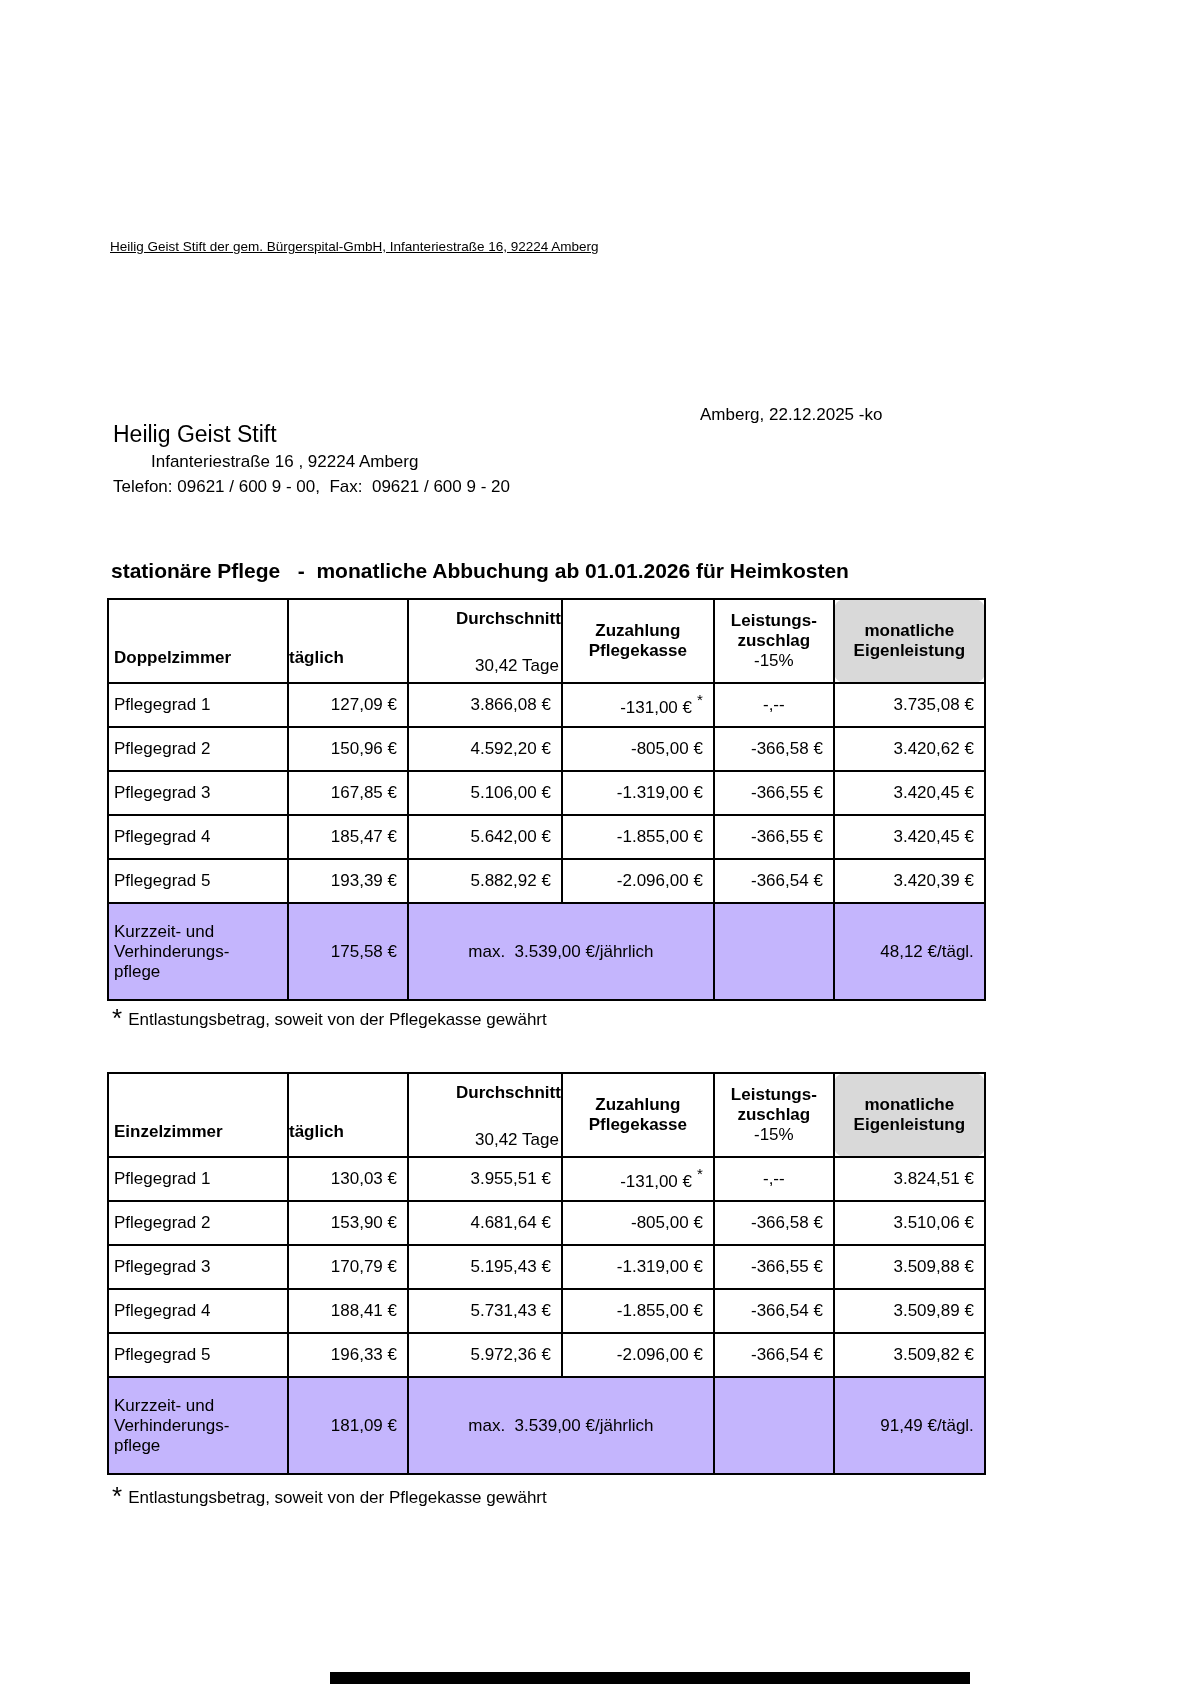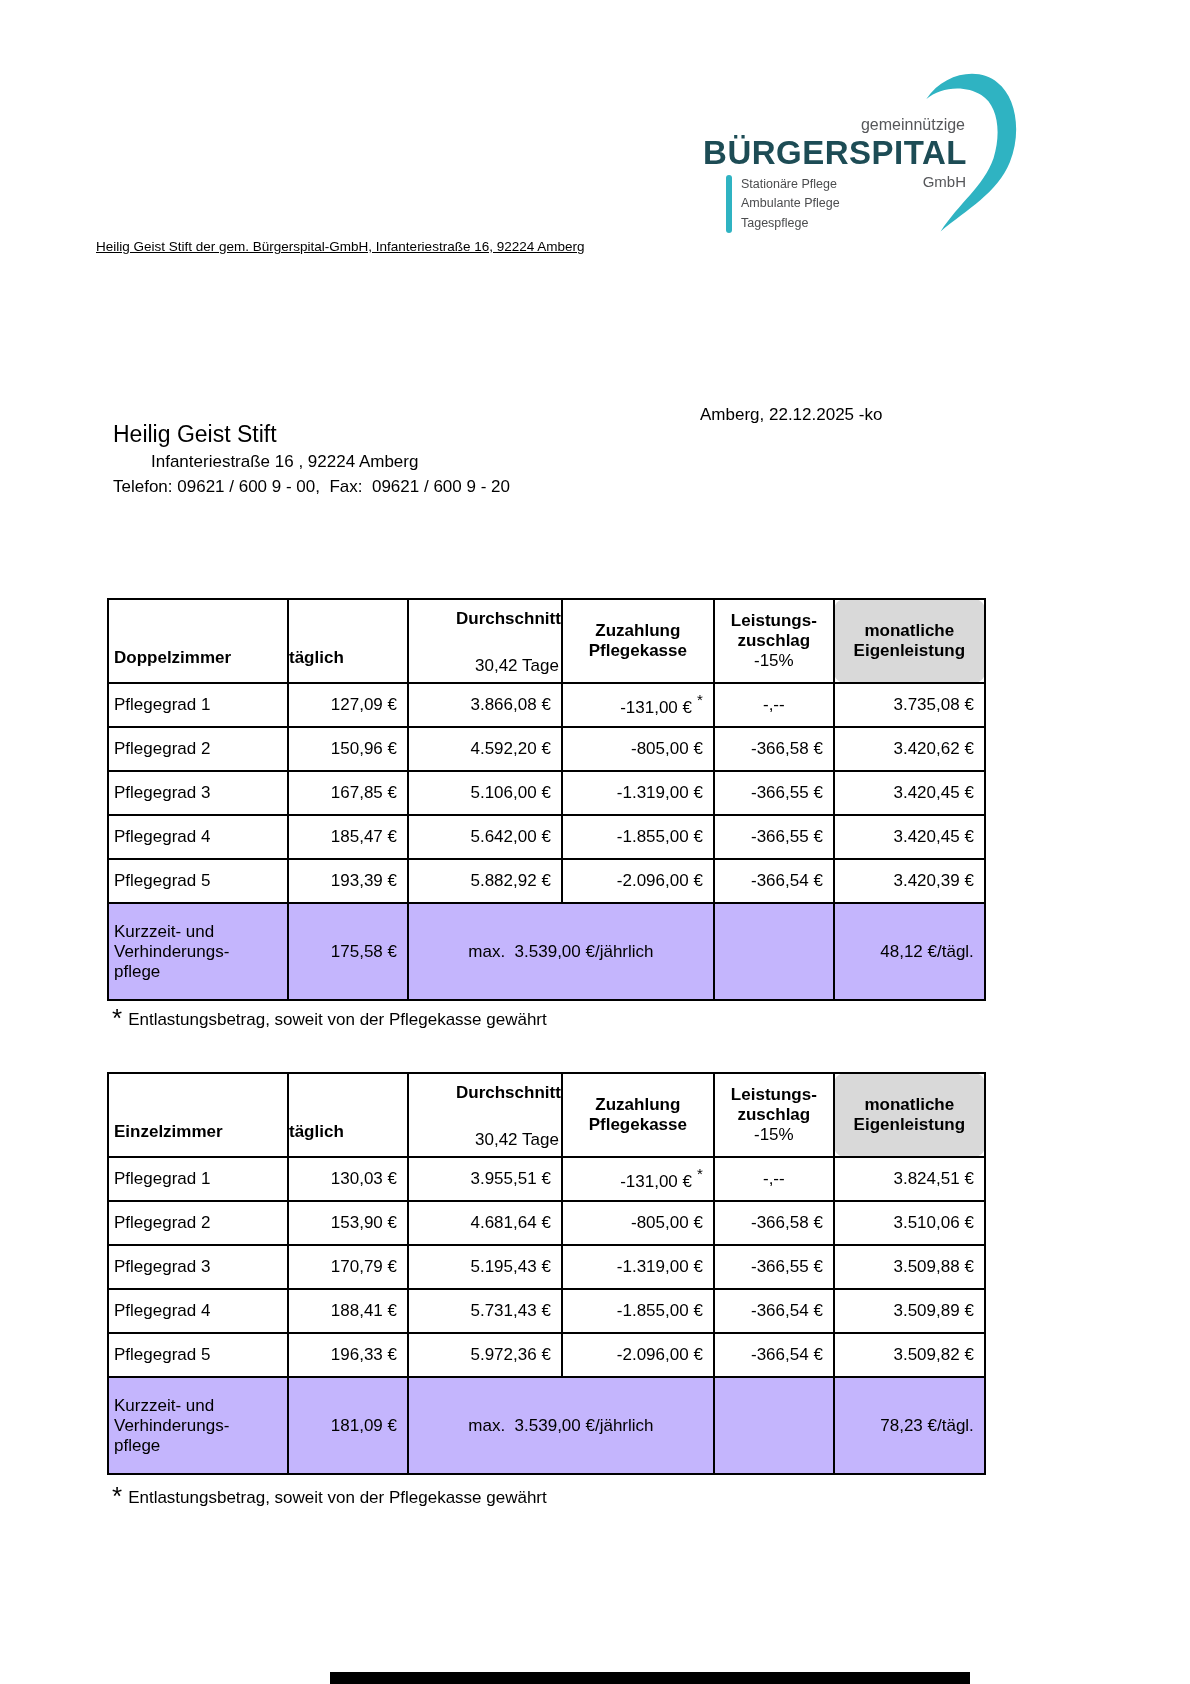--- a/index.html
+++ b/index.html
@@ -19,21 +19,21 @@
   .logo-pretitle { position: absolute; top: 54px; right: 57px; font-size: 16px; color: #56575a; }
   .logo-name { position: absolute; top: 72px; right: 55px; font-size: 33px; font-weight: bold;
                color: #1d4c55; letter-spacing: 0.5px; }
   .logo-gmbh { position: absolute; top: 111px; right: 56px; font-size: 15px; color: #56575a; }
   .logo-heart { position: absolute; top: 4px; right: 2px; width: 112px; height: 168px; }
   .logo-services { position: absolute; left: 26px; top: 113px; display: flex; align-items: stretch; }
   .logo-bar { width: 6px; border-radius: 3px; background: #2fb3c2; margin-right: 9px; }
   .logo-service { font-size: 12.5px; color: #4b4c4e; line-height: 1.55; }
 
   
-  .sender-line { position: absolute; left: 96px; top: 239px; font-size: 13.5px;
+  .sender-line { position: absolute; left: 110px; top: 239px; font-size: 13.5px;
                  text-decoration: underline; }
   .facility-name { position: absolute; left: 113px; top: 398px; font-size: 23px; font-weight: normal; margin-top: 23px; }
   .date-line { position: absolute; left: 700px; top: 405px; font-size: 17px; }
   .address-line { position: absolute; left: 113px; top: 452px; font-size: 17px; margin-left: 38px; }
   .phone-line { position: absolute; left: 113px; top: 477px; font-size: 17px; white-space: pre-wrap; }
   .section-heading { position: absolute; left: 111px; top: 559px; font-size: 21px; font-weight: bold;
                      white-space: pre-wrap; }
 
   
   .price-table { position: absolute; left: 107px; border-collapse: collapse; table-layout: fixed;
@@ -70,48 +70,27 @@
   .fn-star { font-size: 26px; line-height: 0; vertical-align: -2px; padding-right: 6px; }
 
   .bottom-bar { position: absolute; left: 330px; top: 1672px; width: 640px; height: 12px;
                 background: #000; }
 </style>
 </head>
 <body>
 
 <div class="page">
 
-  <div class="logo">
-    <svg class="logo-heart" viewBox="0 0 110 160" xmlns="http://www.w3.org/2000/svg">
-      <path d="M 18 30
-               C 35 4 70 -2 88 14
-               C 106 28 112 62 100 92
-               C 88 122 58 138 32 160
-               C 50 132 74 116 84 88
-               C 92 62 88 36 72 26
-               C 56 16 32 18 18 30 Z" fill="#2fb3c2"></path>
-    </svg>
-    <div class="logo-pretitle">gemeinnützige</div>
-    <div class="logo-name">BÜRGERSPITAL</div>
-    <div class="logo-gmbh">GmbH</div>
-    <div class="logo-services">
-      <div class="logo-bar"></div>
-      <div>
-        <div class="logo-service">Stationäre Pflege</div>
-        <div class="logo-service">Ambulante Pflege</div>
-        <div class="logo-service">Tagespflege</div>
-      </div>
-    </div>
-  </div>
 
   <div class="sender-line">Heilig Geist Stift der gem. Bürgerspital-GmbH, Infanteriestraße 16, 92224 Amberg</div>
   <div class="facility-name">Heilig Geist Stift</div>
   <div class="date-line">Amberg, 22.12.2025 -ko</div>
   <div class="address-line">Infanteriestraße 16 , 92224 Amberg</div>
   <div class="phone-line">Telefon: 09621 / 600 9 - 00,  Fax:  09621 / 600 9 - 20</div>
+  <div class="section-heading">stationäre Pflege   -  monatliche Abbuchung ab 01.01.2026 für Heimkosten</div>
 
   <table class="price-table t1">
     <colgroup>
       <col style="width:180px">
         <col style="width:120px">
         <col style="width:138px">
       <col style="width:152px">
         <col style="width:120px">
         <col style="width:151px">
     </colgroup>
@@ -260,21 +239,21 @@
       <td class="num">-366,54 €</td>
       <td class="num">3.509,82 €</td>
     </tr>
     <tr class="special">
       <td class="lbl ml">Kurzzeit- und
 Verhinderungs-
 pflege</td>
       <td class="num">181,09 €</td>
       <td class="note" colspan="2">max.  3.539,00 €/jährlich</td>
       <td></td>
-      <td class="num">78,23 €/tägl.</td>
+      <td class="num">91,49 €/tägl.</td>
     </tr>
   </tbody>
     </table>
 
   <div class="footnote fn2">
     <sup class="fn-star">*</sup><span>Entlastungsbetrag, soweit von der Pflegekasse gewährt</span>
   </div>
 
   <div class="bottom-bar"></div>
 </div>

